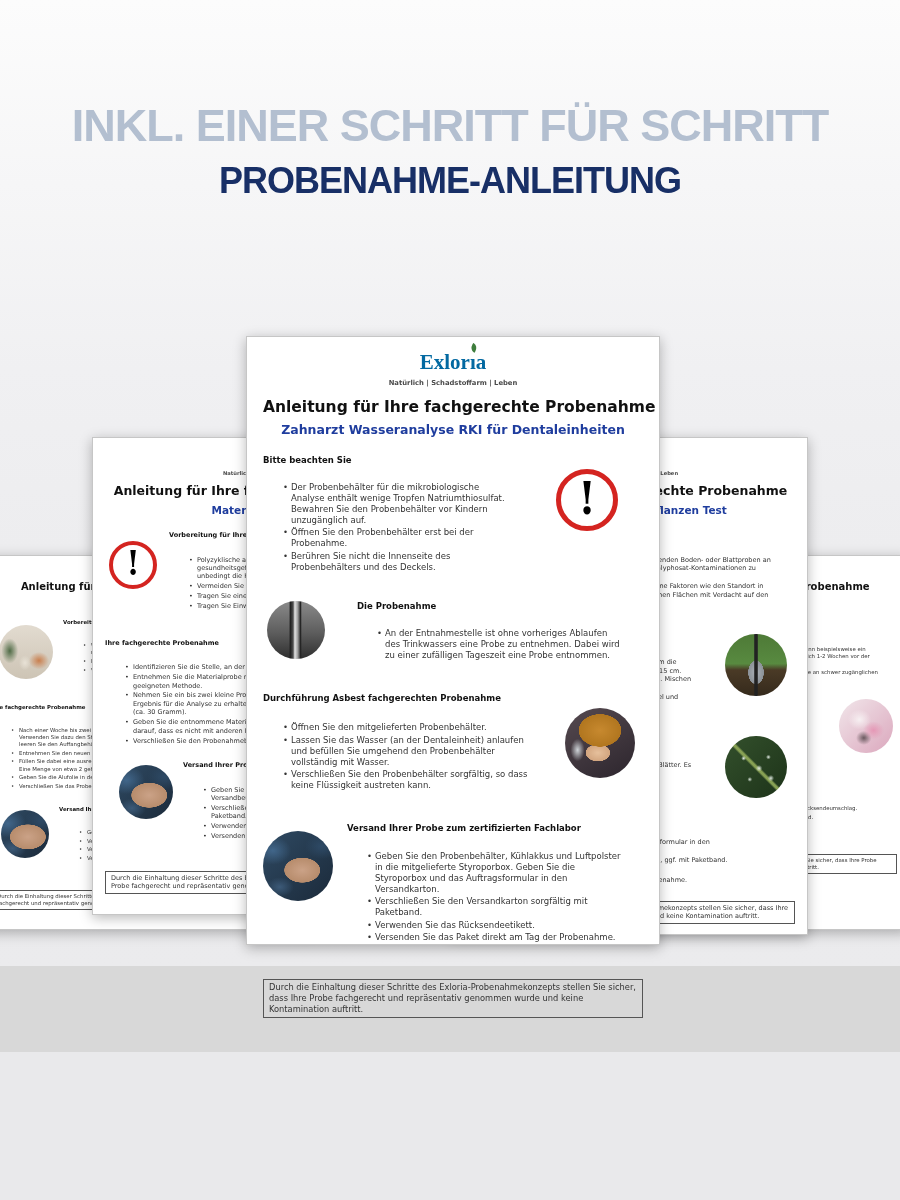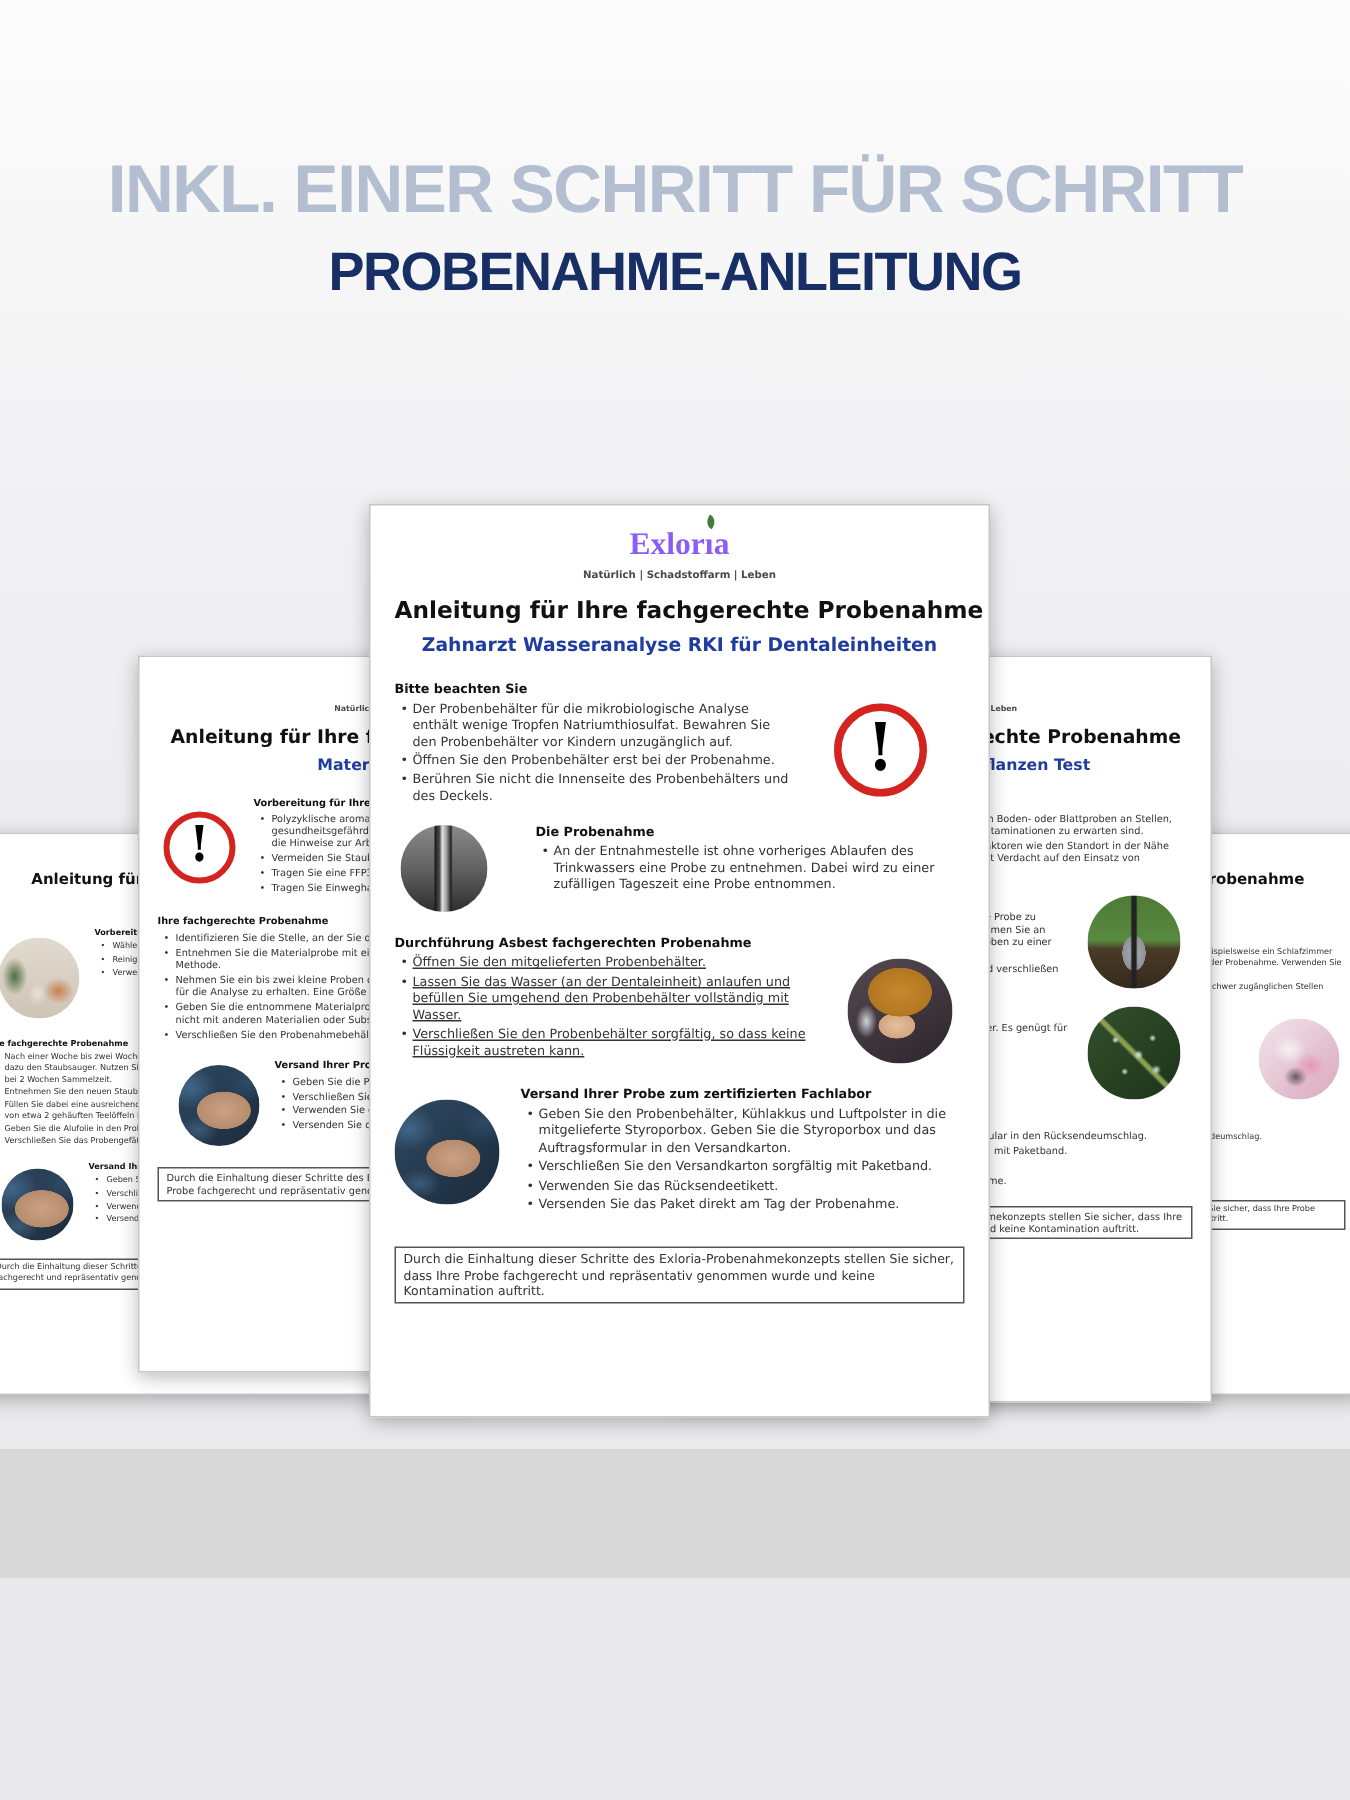--- a/index.html
+++ b/index.html
@@ -16,40 +16,40 @@
   .band{position:absolute;left:0;top:966px;width:900px;height:234px;background:#d8d8d8;}
   
   .page{position:absolute;background:#fff;border:1px solid #c6c6c6;box-shadow:0 3px 12px rgba(0,0,0,.28);color:#333;box-sizing:border-box;}
   .page-far-left  {left:-20px;top:555px;width:335px;height:375px;z-index:10;padding:8px 10px;font-size:5.4px;line-height:1.32;}
   .page-mid-left  {left:92px; top:437px;width:360px;height:478px;z-index:20;padding:10px 12px;font-size:6.5px;line-height:1.3;}
   .page-center    {left:246px;top:336px;width:414px;height:609px;z-index:30;padding:12px 16px;font-size:8.5px;line-height:1.3;}
   .page-mid-right {left:450px;top:437px;width:358px;height:498px;z-index:20;padding:10px 12px;font-size:6.5px;line-height:1.3;}
   .page-far-right {left:578px;top:555px;width:330px;height:375px;z-index:10;padding:8px 10px;font-size:5.4px;line-height:1.32;}
   
   .phead{text-align:center;}
-  .logo{font-family:"Liberation Serif",serif;font-weight:700;color:#8b5cf6;display:inline-block;}
+  .logo{font-family:"Liberation Serif",serif;font-weight:700;color:#0369a1;display:inline-block;}
   .page-center .logo{font-size:21px;}
   .page-mid-left .logo,.page-mid-right .logo{font-size:15px;}
   .logo .dot{position:relative;display:inline-block;}
   .leaf{position:absolute;width:.3em;height:.36em;background:#3e7d3c;border-radius:0 85% 0 85%;transform:rotate(30deg);top:-0.22em;left:0.03em;}
   .tagline{font-weight:700;color:#4a4a4a;}
   .page-center .tagline{font-size:6.8px;margin-top:3px;}
   .page-mid-left .tagline,.page-mid-right .tagline{font-size:5.2px;margin-top:2px;}
   .ptitle{font-weight:700;color:#111;white-space:nowrap;}
   .page-center .ptitle{font-size:15.5px;margin-top:9px;}
   .page-mid-left .ptitle,.page-mid-right .ptitle{font-size:12.5px;margin-top:7px;}
   .page-far-left .ptitle,.page-far-right .ptitle{font-size:10px;margin-top:16px;}
   .psub{font-weight:700;color:#1f3d9e;}
   .page-center .psub{font-size:12.5px;margin-top:5px;}
   .page-mid-left .psub,.page-mid-right .psub{font-size:10.5px;margin-top:4px;}
   
   .sec{display:flex;align-items:flex-start;}
   .sh{font-weight:700;color:#111;margin-bottom:2px;}
   .sh.center{text-align:left;}
-  ul.bullets{margin:0;padding:0 0 0 12px;list-style:none;}
+  ul.bullets{margin:16px;padding:0 0 0 12px;list-style:none;}
   ul.bullets li{position:relative;margin-bottom:1.5px;}
   ul.bullets li::before{content:"\2022";position:absolute;left:-8px;top:0;}
   
   .warn-icon{border-radius:50%;background:#fff;display:flex;align-items:center;justify-content:center;flex:none;}
   .warn-big{width:52px;height:52px;border:5px solid #d42420;}
   .warn-big .ex{font-family:"DejaVu Serif",serif;font-weight:700;font-size:40px;color:#000;line-height:1;transform:scaleY(1.1) translateY(-1px);}
   .warn-mid{width:40px;height:40px;border:4px solid #d42420;}
   .warn-mid .ex{font-family:"DejaVu Serif",serif;font-weight:700;font-size:30px;color:#000;line-height:1;transform:scaleY(1.1) translateY(-1px);}
   
   .photo{border-radius:50%;flex:none;}
@@ -92,21 +92,21 @@
   
   .note{border:1px solid #555;padding:2px 5px;color:#333;}
   
   .page-center .sec-beachten{margin-top:16px;}
   .page-center .sec-beachten .txt{width:268px;}
   .page-center .sec-beachten .icon-col{flex:1;display:flex;justify-content:center;padding-top:14px;}
   .page-center .sec-probenahme{margin-top:12px;}
   .page-center .sec-probenahme .photo{width:58px;height:58px;margin-left:4px;}
   .page-center .sec-probenahme .txt{width:282px;margin-left:32px;}
   .page-center .sec-durchfuehrung{margin-top:16px;display:block;}
-  .page-center .sec-durchfuehrung .row{display:flex;align-items:flex-start;text-decoration:underline;}
+  .page-center .sec-durchfuehrung .row{display:flex;align-items:flex-start;}
   .page-center .sec-durchfuehrung .txt{width:288px;}
   .page-center .sec-durchfuehrung .photo{width:70px;height:70px;margin-left:14px;margin-top:2px;}
   .page-center .sec-versand{margin-top:16px;}
   .page-center .sec-versand .photo{width:70px;height:70px;margin-top:8px;}
   .page-center .sec-versand .txt{width:296px;margin-left:14px;}
   .page-center .note{margin-top:20px;font-size:8.3px;}
   
   .page-mid-left .sec-warn{margin-top:14px;}
   .page-mid-left .warn-mid{margin:10px 12px 0 4px;}
   .page-mid-left .sec-warn .txt{width:250px;}

